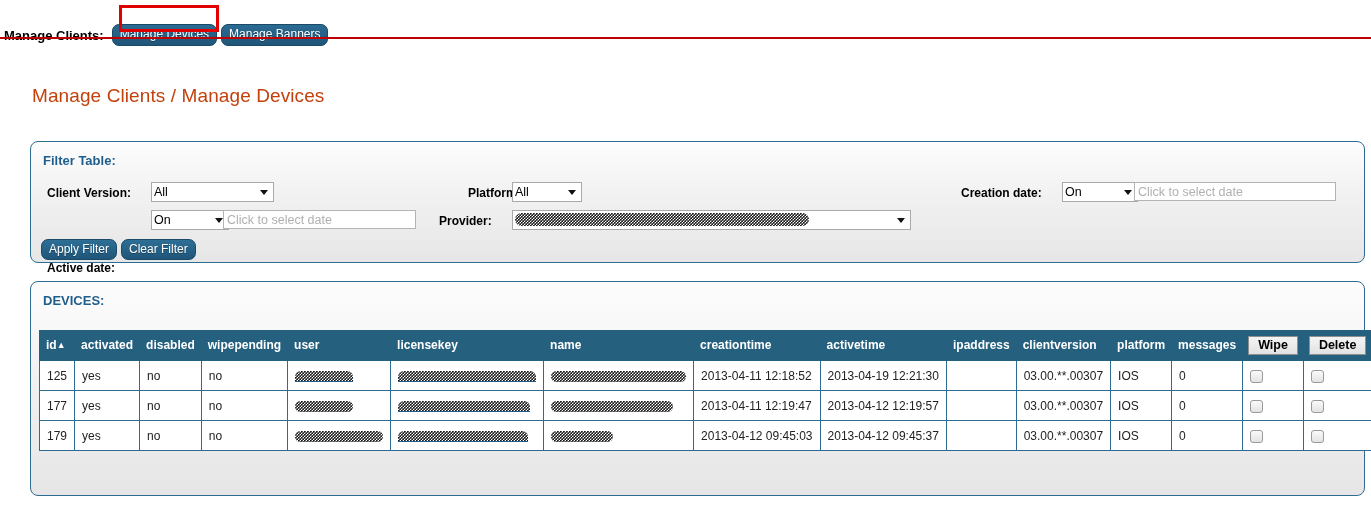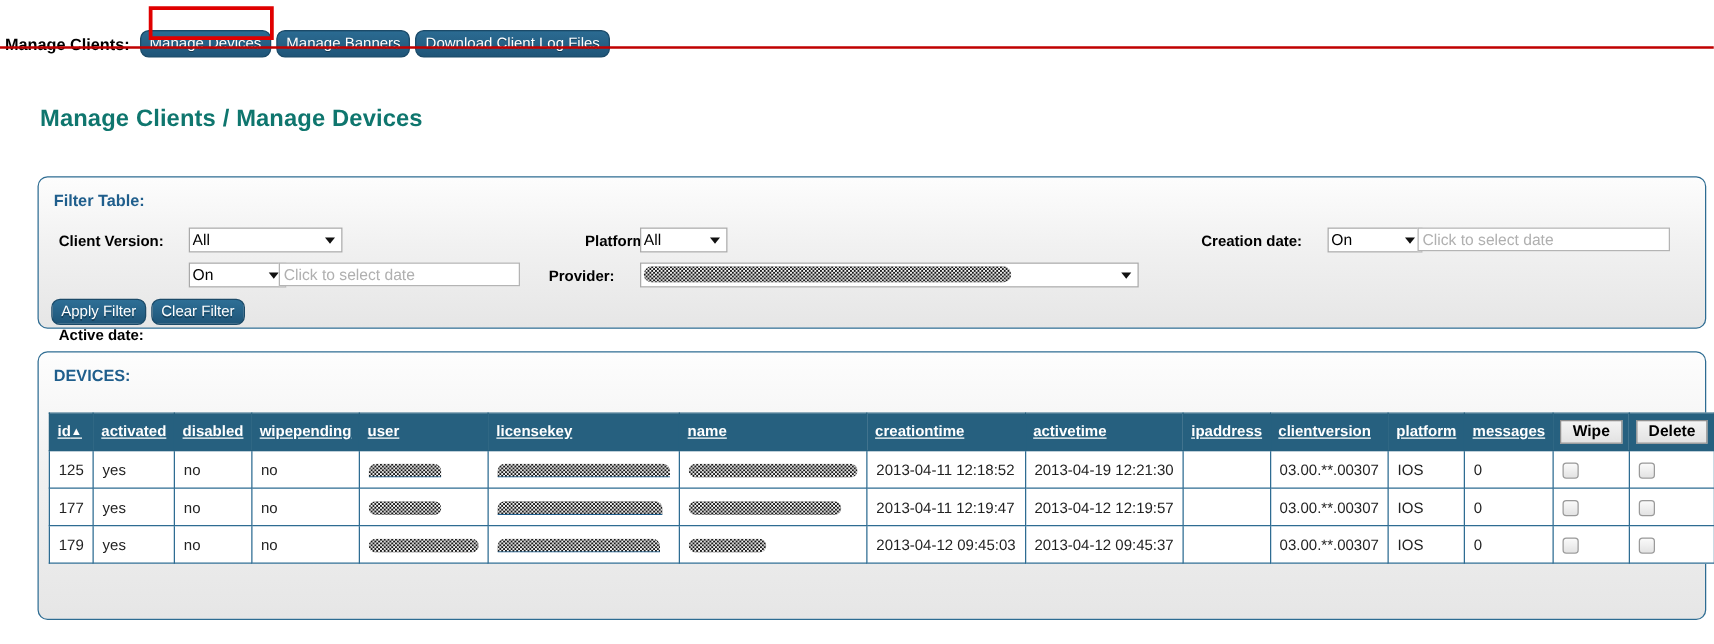--- a/index.html
+++ b/index.html
@@ -59,22 +59,22 @@
     left: 0; top: 37px;
     width: 1371px; height: 2px;
     background: #c00000;
   }
 
   
   #page-title {
     position: absolute;
     left: 32px; top: 85px;
     font-size: 19px;
-    font-weight: bold;
-    color: #0f766e;
+    font-weight: normal;
+    color: #c2410c;
     letter-spacing: .1px;
   }
 
   
   .panel {
     position: absolute;
     border: 1px solid #2e6c92;
     border-radius: 8px;
     background: linear-gradient(to bottom, #fdfdfd 0%, #f1f1f1 45%, #e6e6e6 100%);
   }
@@ -164,21 +164,20 @@
     background: #26607f;
     color: #ffffff;
     font-size: 12px;
     font-weight: bold;
     text-align: left;
     padding: 7px 6px 8px 6px;
     border: 1px solid #26607f;
     white-space: nowrap;
     vertical-align: middle;
     height: 30px;
-    text-decoration: underline;
   }
   #devtable td {
     border: 1px solid #2e6c92;
     padding: 5px 7px;
     height: 30px;
     color: #222;
     background: #ffffff;
     vertical-align: middle;
     white-space: nowrap;
   }
@@ -234,21 +233,20 @@
     pointer-events: none;
   }
 </style>
 </head>
 <body>
 
 <div id="topbar">
   <span id="topbar-label">Manage Clients:</span>
   <span class="navbtn">Manage Devices</span>
   <span class="navbtn">Manage Banners</span>
-  <span class="navbtn">Download Client Log Files</span>
 </div>
 <div id="redbox"></div>
 <div id="topbar-rule"></div>
 
 <div id="page-title">Manage Clients / Manage Devices</div>
 
 <div class="panel" id="filter-panel">
   <div class="panel-title" id="filter-title">Filter Table:</div>
 
   <div class="flabel" style="left:16px; top:44px;">Client Version:</div>

